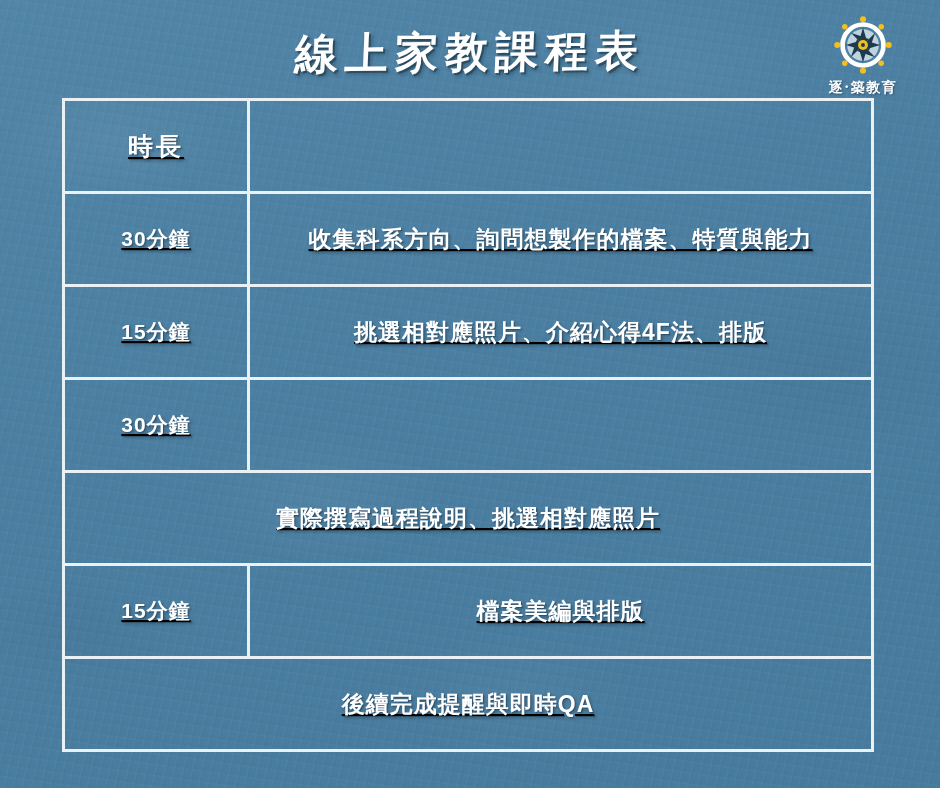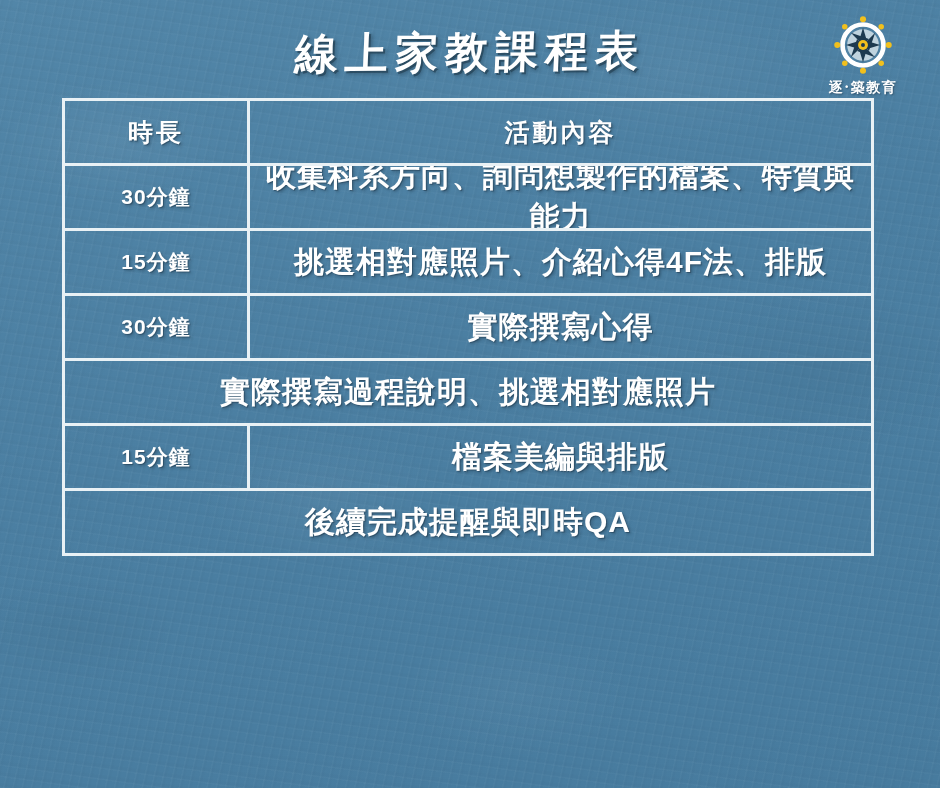--- a/index.html
+++ b/index.html
@@ -79,24 +79,25 @@
     white-space: nowrap;
     text-align: right;
   }
 
   
   #schedule-table {
     position: absolute;
     left: 62px;
     top: 98px;
     width: 812px;
-    height: 458px;
+    height: 654px;
     display: flex;
     flex-direction: column;
     border: 3px solid #e9f1f5;
+    text-decoration: underline;
   }
 
   .row {
     display: flex;
     flex: 1 1 0;
     border-bottom: 3px solid #e9f1f5;
     min-height: 0;
   }
   .row:last-child { border-bottom: none; }
 
@@ -117,21 +118,21 @@
     width: 185px;
     flex: 0 0 185px;
     border-right: 3px solid #e9f1f5;
     font-size: 21px;
     font-weight: 700;
     letter-spacing: 1px;
   }
 
   .cell-activity {
     flex: 1 1 auto;
-    font-size: 30px;
+    font-size: 23px;
     font-weight: 700;
     letter-spacing: 1px;
   }
 
   .row-header .cell-duration,
   .row-header .cell-activity {
     font-size: 25px;
     letter-spacing: 3px;
   }
 </style>
@@ -167,36 +168,34 @@
       <circle cx="22.4" cy="77.6" r="4.2" fill="#f2c01d"></circle>
       <circle cx="77.6" cy="77.6" r="4.2" fill="#f2c01d"></circle>
     </svg>
     <div id="logo-text">逐·築教育</div>
   </div>
 
   <div id="schedule-table">
 
     <div class="row row-header">
       <div class="cell cell-duration">時長</div>
-      <div class="cell cell-activity">活動內容</div>
     </div>
 
     <div class="row">
       <div class="cell cell-duration">30分鐘</div>
       <div class="cell cell-activity">收集科系方向、詢問想製作的檔案、特質與能力</div>
     </div>
 
     <div class="row">
       <div class="cell cell-duration">15分鐘</div>
       <div class="cell cell-activity">挑選相對應照片、介紹心得4F法、排版</div>
     </div>
 
     <div class="row">
       <div class="cell cell-duration">30分鐘</div>
-      <div class="cell cell-activity">實際撰寫心得</div>
     </div>
 
     <div class="row">
       <div class="cell cell-activity">實際撰寫過程說明、挑選相對應照片</div>
     </div>
 
     <div class="row">
       <div class="cell cell-duration">15分鐘</div>
       <div class="cell cell-activity">檔案美編與排版</div>
     </div>

